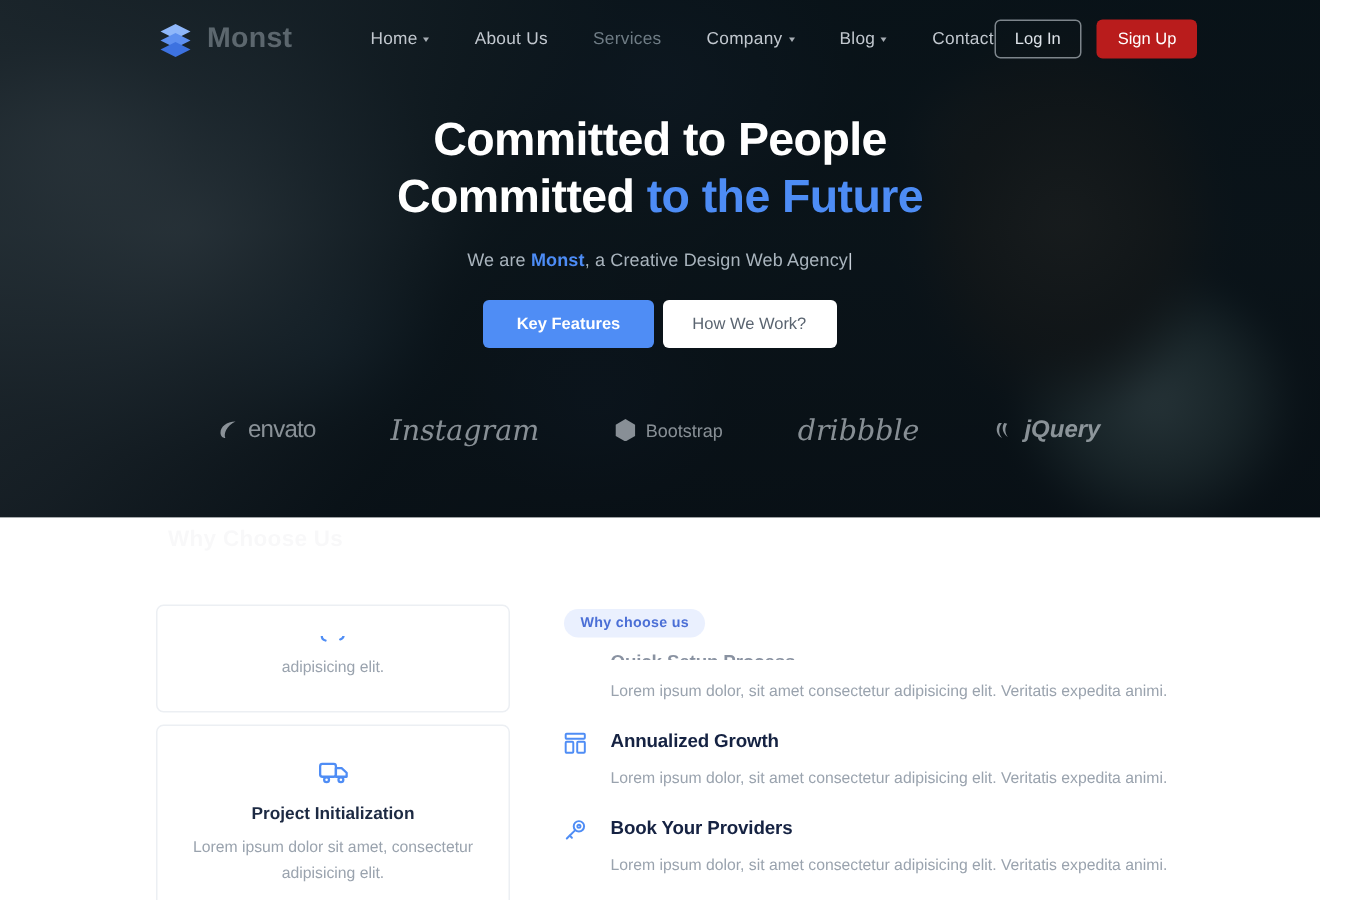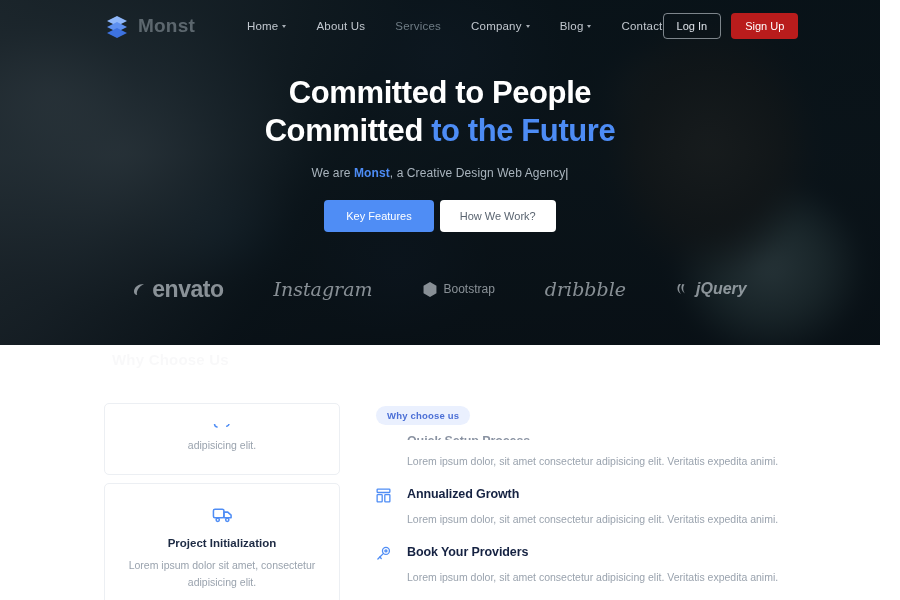--- a/index.html
+++ b/index.html
@@ -129,21 +129,21 @@
     font-size: 12px;
     color: #a9b4bd;
     letter-spacing: .1px;
   }
   .hero-sub .accent { color: #4d8cf5; font-weight: 700; }
   .caret-bar { color: #c8d0d8; }
 
   .hero-cta { margin-top: 20px; display: flex; justify-content: center; gap: 6px; }
   .btn-primary {
     background: #4f8df5; color: #fff;
-    font-size: 11px; font-weight: 400;
+    font-size: 11px; font-weight: 700;
     border: none; border-radius: 4px;
     padding: 10px 22px; cursor: pointer;
     white-space: nowrap;
   }
   .btn-white {
     background: #ffffff; color: #5a6470;
     font-size: 11px; font-weight: 500;
     border: none; border-radius: 4px;
     padding: 10px 20px; cursor: pointer;
     white-space: nowrap;
@@ -155,21 +155,21 @@
     display: flex;
     justify-content: center;
     align-items: center;
     gap: 50px;
     opacity: .62;
   }
   .brand-item {
     display: flex; align-items: center; gap: 6px;
     color: #d5dce2; font-size: 16px; white-space: nowrap;
   }
-  .b-envato { font-weight: 700; font-size: 23px; letter-spacing: -0.5px; }
+  .b-envato { font-weight: 400; font-size: 16px; letter-spacing: -0.5px; }
   .b-instagram { font-family: "DejaVu Serif", serif; font-style: italic; font-size: 19px; }
   .b-bootstrap { font-size: 12px; }
   .b-dribbble { font-family: "DejaVu Serif", serif; font-style: italic; font-size: 19px; }
   .b-jquery { font-style: italic; font-weight: 700; font-size: 16px; }
   .hexmark {
     width: 15px; height: 15px;
     background: #d5dce2;
     clip-path: polygon(50% 0%, 93% 25%, 93% 75%, 50% 100%, 7% 75%, 7% 25%);
     display: inline-block;
   }

